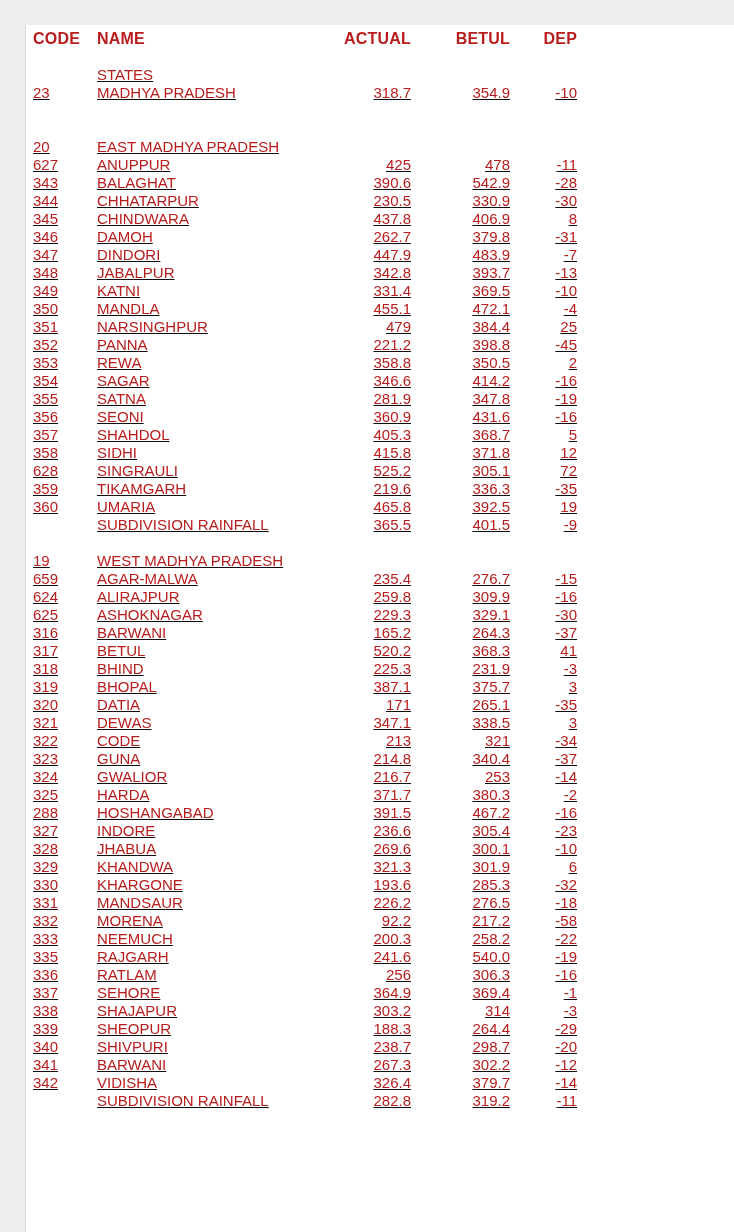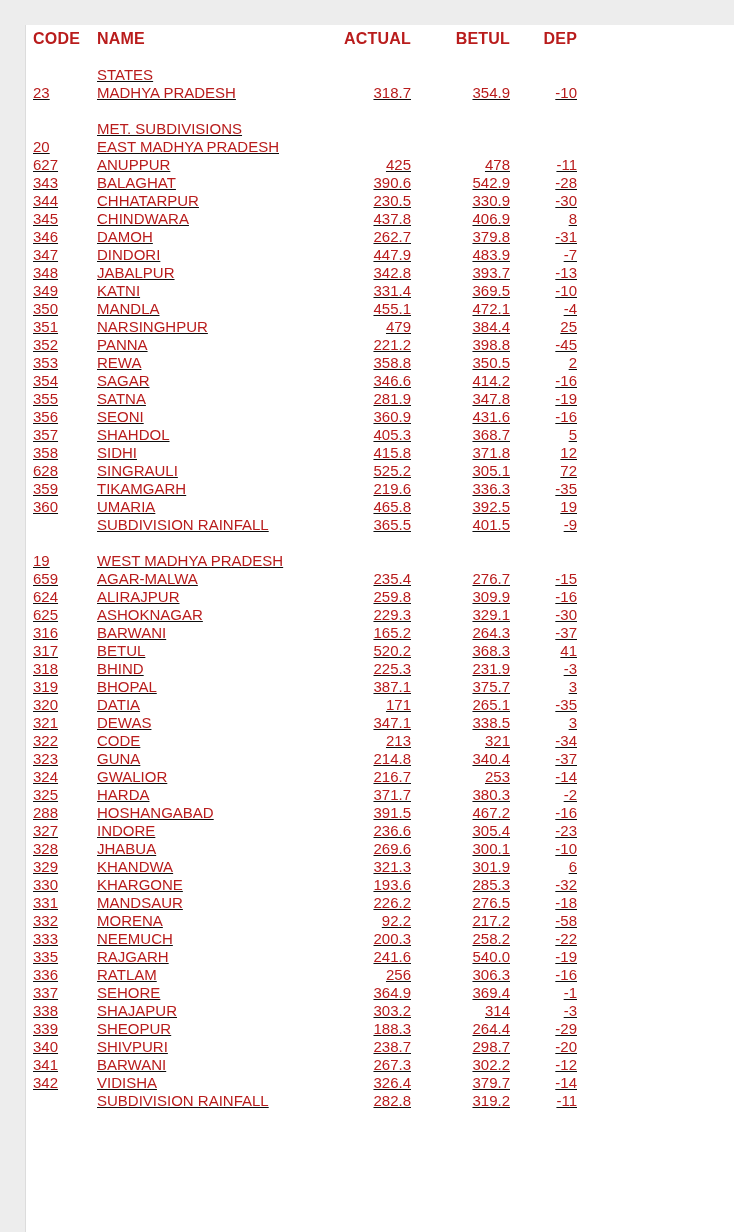--- a/index.html
+++ b/index.html
@@ -65,21 +65,20 @@
             <span class="c left">23</span>
             <span class="c left">MADHYA PRADESH</span>
             <span class="c right">318.7</span>
             <span class="c right">354.9</span>
             <span class="c right">-10</span>
           </div>
         </div>
         <div class="block">
           <div class="row">
             <span class="c left"></span>
-            <span class="c left">MET. SUBDIVISIONS</span>
             <span class="c right"></span>
             <span class="c right"></span>
             <span class="c right"></span>
           </div>
           <div class="row">
             <span class="c left">20</span>
             <span class="c left">EAST MADHYA PRADESH</span>
             <span class="c right"></span>
             <span class="c right"></span>
             <span class="c right"></span>

